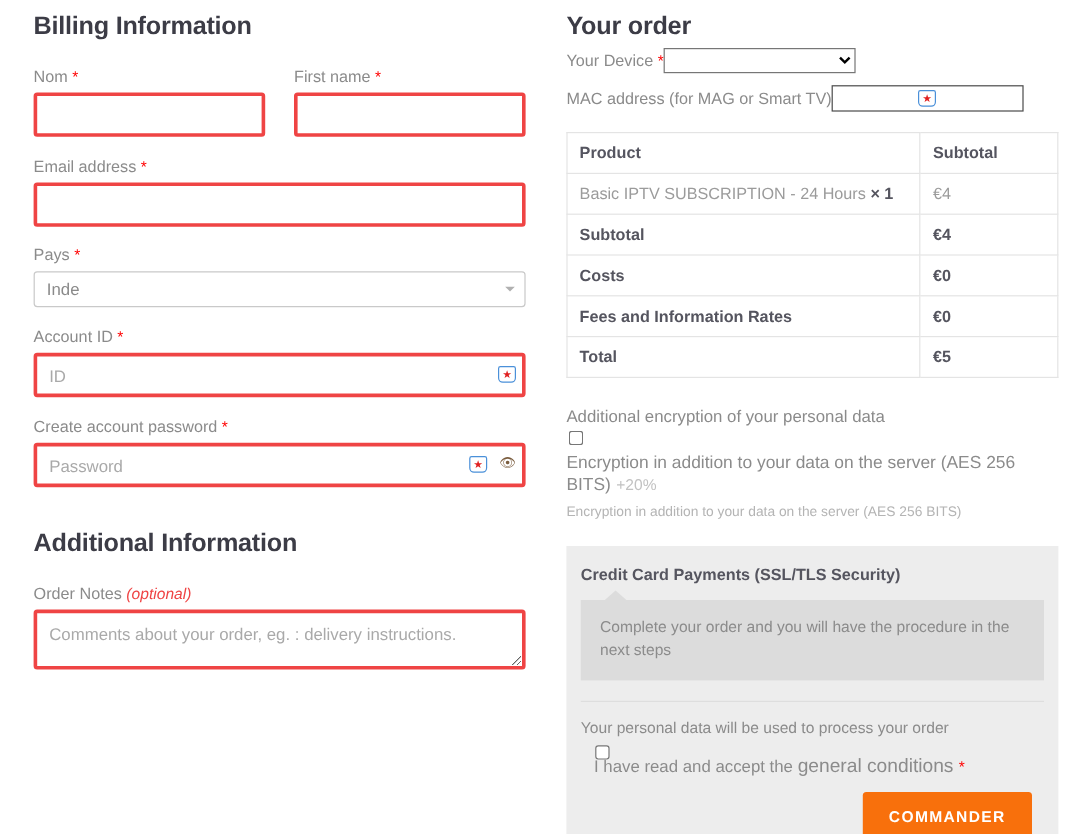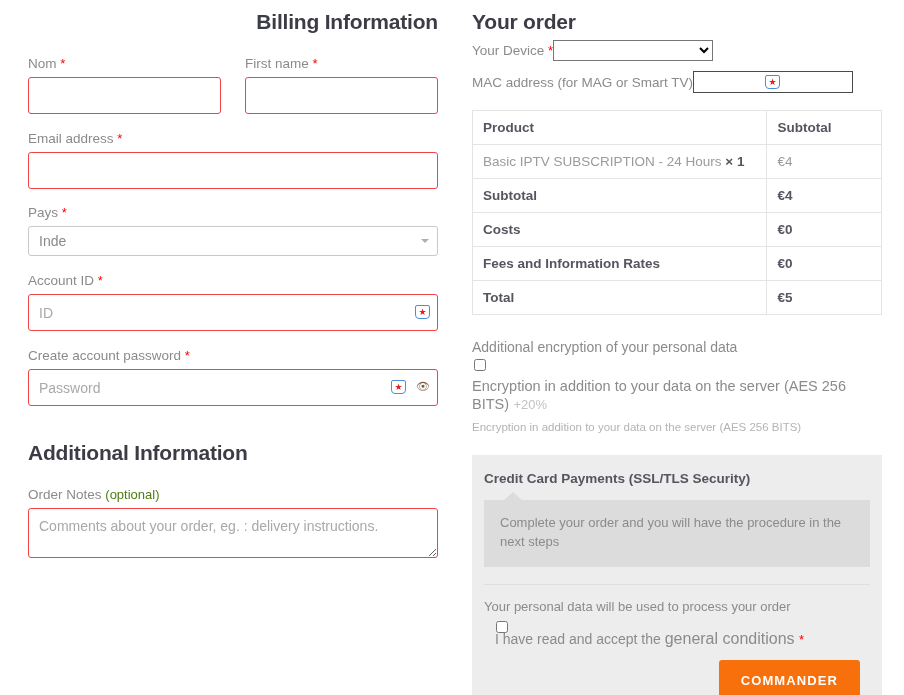--- a/index.html
+++ b/index.html
@@ -19,40 +19,40 @@
   .col-right { position: absolute; left: 472px; top: 0;  width: 410px; }
 
   
   h2.section-title {
     font-size: 21px;
     font-weight: bold;
     color: #3c3c46;
     margin: 0;
     letter-spacing: -0.2px;
   }
-  #billing-title  { padding-top: 10px; text-align: right; }
+  #billing-title  { padding-top: 10px; }
   #order-title    { padding-top: 10px; }
   #additional-title { padding-top: 0; }
 
   
   .field-label {
     display: block;
     font-size: 13.5px;
     color: #8b8b8b;
     margin-bottom: 6px;
     font-weight: normal;
     white-space: nowrap;
   }
   .req { color: #ff0000; font-size: 13px; }
-  .optional { color: #4d7c0f; font-size: 13px; }
+  .optional { color: #ef4444; font-size: 13px; font-style: italic; }
 
   input.text-input, textarea.text-input {
     width: 100%;
     height: 37px;
-    border: 1px solid #ef4444;
+    border: 3px solid #ef4444;
     border-radius: 3px;
     background: #fff;
     font-family: "Liberation Sans", sans-serif;
     font-size: 14px;
     color: #6f6f6f;
     padding: 6px 34px 6px 10px;
     outline: none;
   }
   input.text-input::placeholder, textarea.text-input::placeholder { color: #a9a9a9; }
   textarea.text-input {

